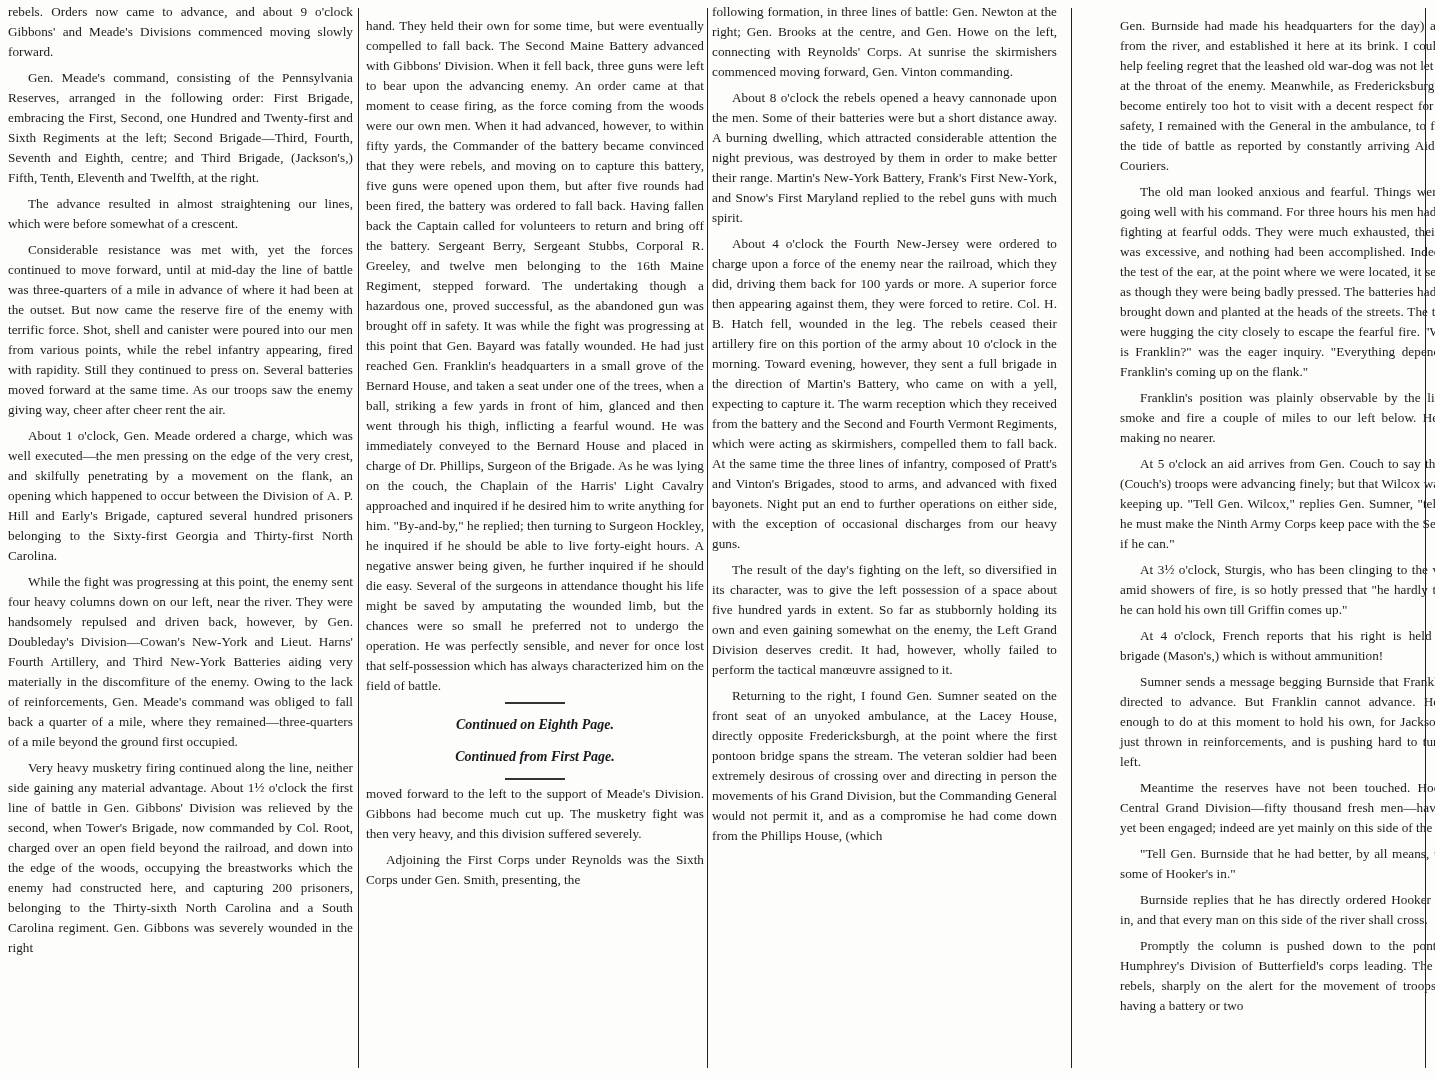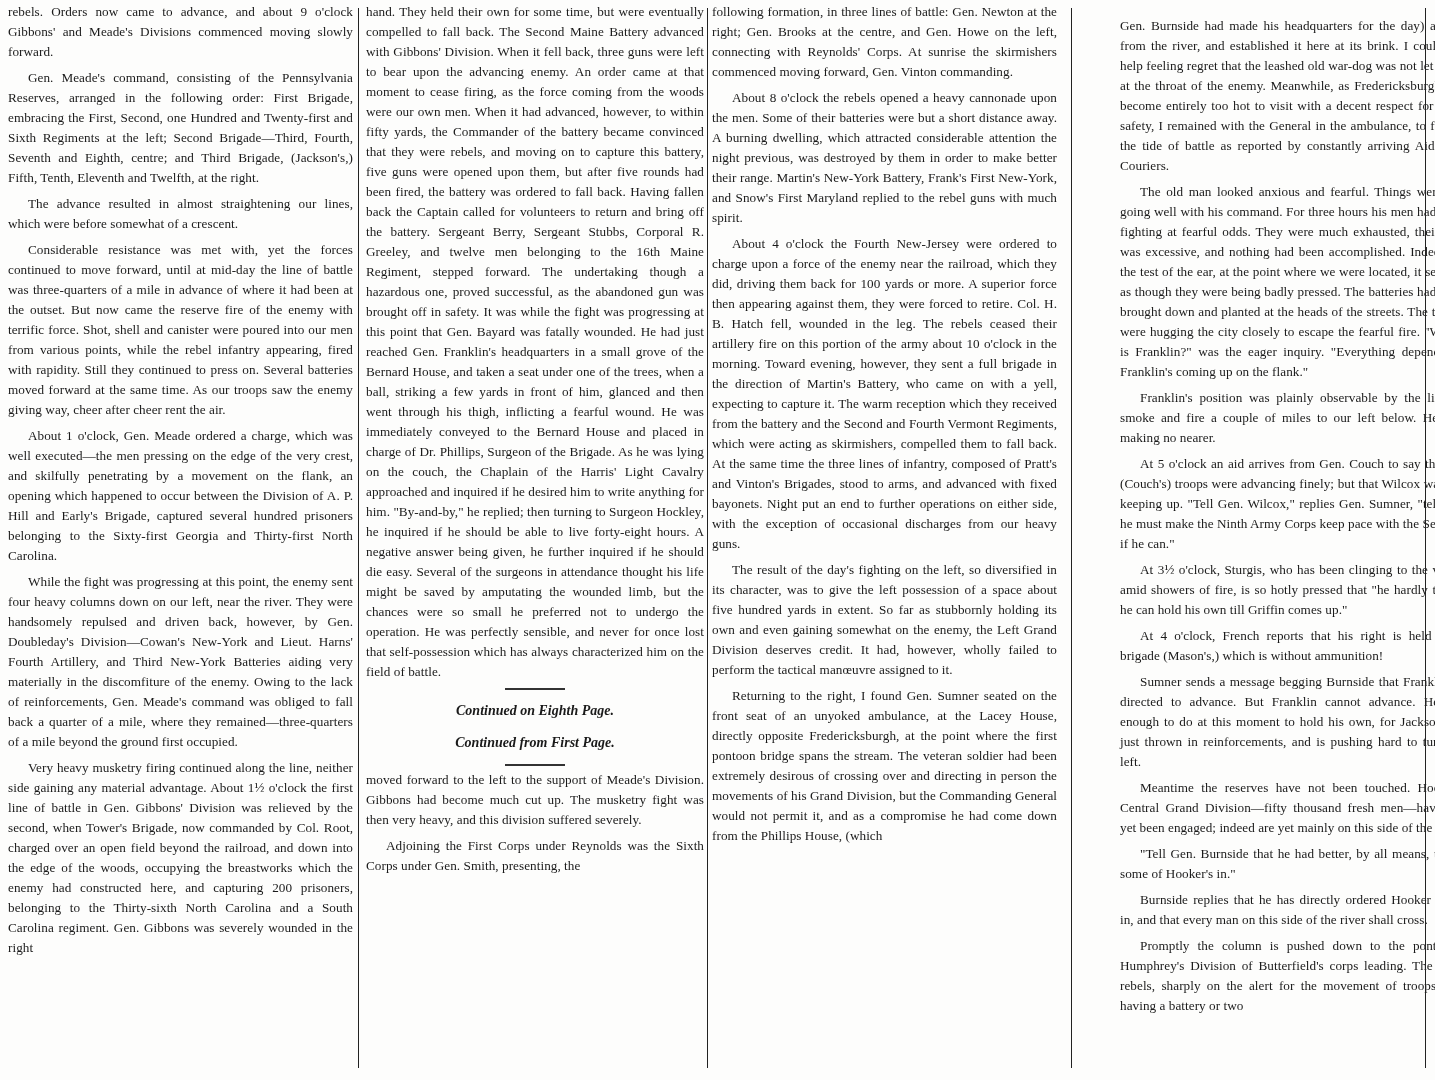--- a/index.html
+++ b/index.html
@@ -4,21 +4,21 @@
 <style>
   html,body{margin:0;padding:0;background:#ffffff;}
   body{width:1435px;height:1080px;overflow:hidden;position:relative;
        font-family:"Liberation Serif","DejaVu Serif",serif;color:#1a1a1a;}
   .page{position:absolute;left:0;top:0;width:1435px;height:1080px;background:#fdfdfc;}
   .col{position:absolute;top:0;box-sizing:border-box;}
   .col p{margin:0 0 6px 0;font-size:13.2px;line-height:20px;text-align:justify;
          font-weight:normal;letter-spacing:0.05px;}
   .col p.ind{text-indent:20px;}
   .c1{left:8px;width:345px;padding-top:2px;}
-  .c2{left:366px;width:338px;padding-top:2px;}
+  .c2{left:366px;width:338px;padding-top:16px;}
   .c3{left:712px;width:345px;padding-top:2px;}
   .c4{left:1120px;width:345px;padding-top:16px;}
   .rule{position:absolute;background:#222;}
   .continued{text-align:center;font-style:italic;font-weight:bold;font-size:14px;line-height:22px;margin:10px 0;}
   .dash{width:60px;height:2px;background:#333;margin:6px auto 4px auto;}
 </style>
 </head>
 <body>
 
 <div class="page">

